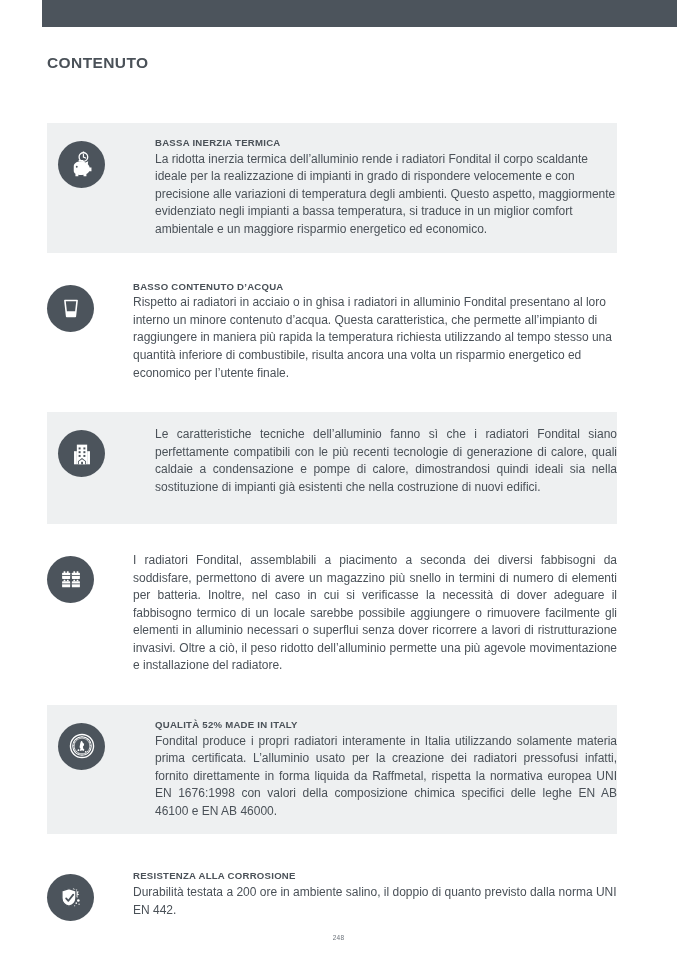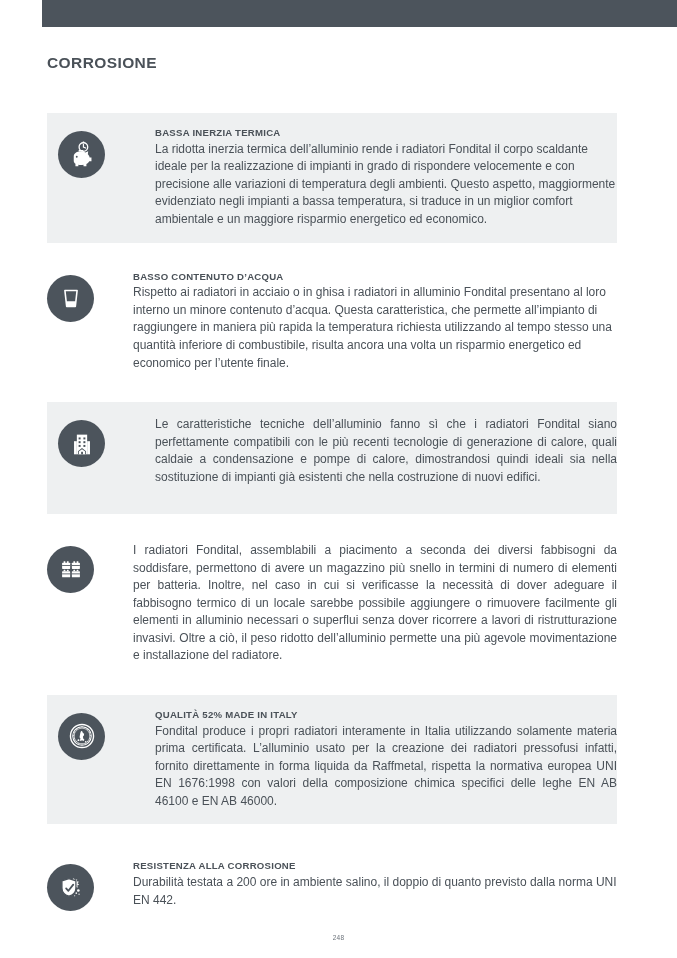--- a/index.html
+++ b/index.html
@@ -34,21 +34,21 @@
     font-size: 15.5px;
     font-weight: bold;
     letter-spacing: 0.4px;
     color: #4a5158;
   }
 
   
   .features {
     position: absolute;
     left: 0;
-    top: 113px;
+    top: 123px;
     width: 656px;
   }
 
   .feature {
     position: relative;
     box-sizing: border-box;
     padding: 14px 39px 14px 47px;
     display: flex;
     align-items: flex-start;
     background: transparent;
@@ -146,21 +146,21 @@
     font-size: 6.5px;
     color: #6a7179;
     letter-spacing: 0.3px;
   }
 </style>
 </head>
 <body>
 
 <div class="header-bar"></div>
 
-<h1 class="page-title">CORROSIONE</h1>
+<h1 class="page-title">CONTENUTO</h1>
 
 <div class="features">
 
   <div class="feature shaded b1">
     <div class="feature-inner">
       <div class="icon-cell">
         <div class="icon-circle">
           <svg width="30" height="30" viewBox="0 0 32 32">
             <g fill="#ffffff">
               <circle cx="17.5" cy="7.5" r="4.6" fill="none" stroke="#ffffff" stroke-width="1.4"></circle>

